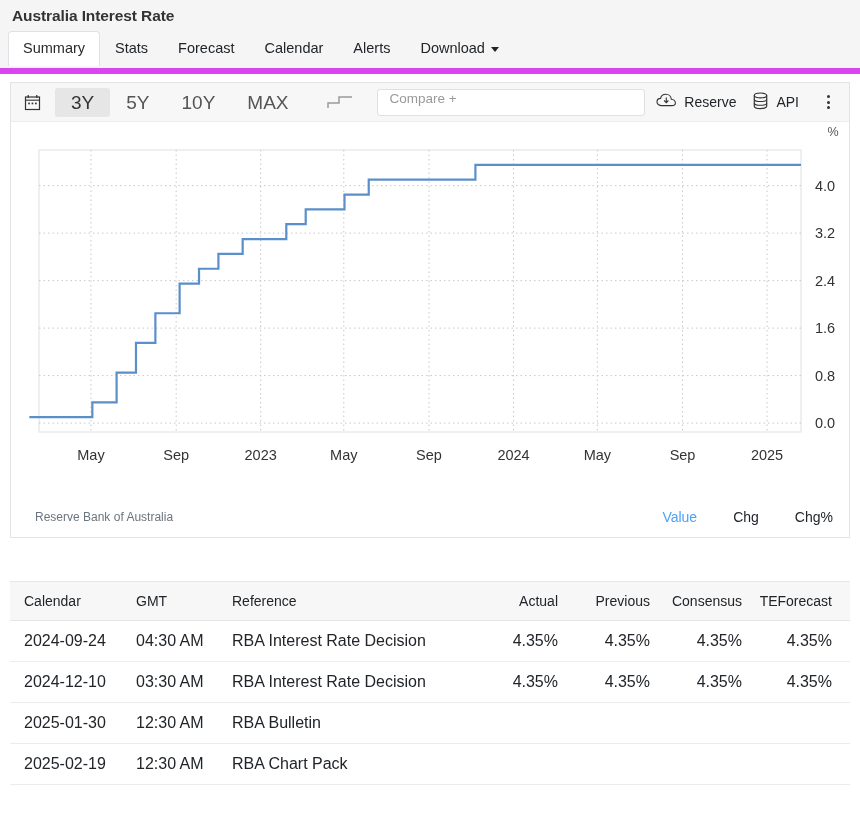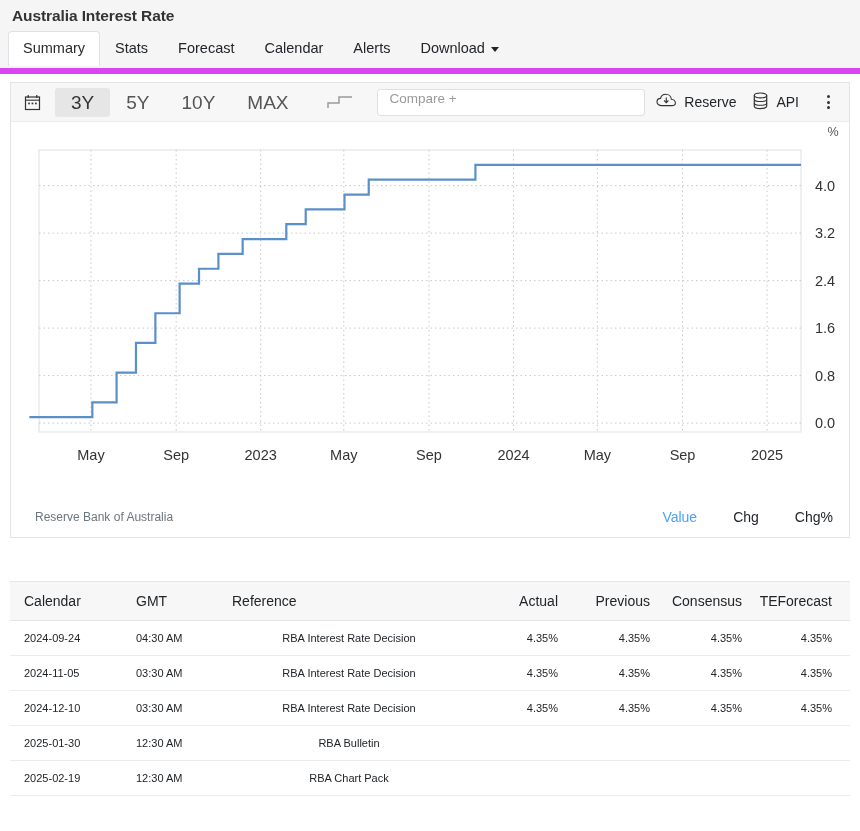--- a/index.html
+++ b/index.html
@@ -168,30 +168,30 @@
     border-bottom: 1px solid #e6e6e6;
     font-size: 14px;
     font-weight: normal;
     color: #212529;
     padding: 11px 8px;
     text-align: left;
     box-sizing: border-box;
   }
   table.cal tbody td {
     border-bottom: 1px solid #ececec;
-    font-size: 11px;
+    font-size: 16px;
     color: #212529;
     padding: 11px 8px;
     box-sizing: border-box;
     margin-top: 48px;
   }
   table.cal th.num, table.cal td.num { text-align: right; }
   .col-cal { width: 118px; padding-left: 14px !important; }
   .col-gmt { width: 96px; }
-  .col-ref { width: auto; text-align: center; }
+  .col-ref { width: auto; }
   .col-n  { width: 92px; }
   .col-n-last { width: 100px; padding-right: 18px !important; }
 </style>
 </head>
 <body>
 
 <div id="page">
 
   <div class="titlebar">
     <h1>Australia Interest Rate</h1>
@@ -346,29 +346,20 @@
           <tr>
             <td class="col-cal">2024-09-24</td>
             <td class="col-gmt">04:30 AM</td>
             <td class="col-ref">RBA Interest Rate Decision</td>
             <td class="col-n num">4.35%</td>
             <td class="col-n num">4.35%</td>
             <td class="col-n num">4.35%</td>
             <td class="col-n-last num">4.35%</td>
           </tr>
           <tr>
-            <td class="col-cal">2024-11-05</td>
-            <td class="col-gmt">03:30 AM</td>
-            <td class="col-ref">RBA Interest Rate Decision</td>
-            <td class="col-n num">4.35%</td>
-            <td class="col-n num">4.35%</td>
-            <td class="col-n num">4.35%</td>
-            <td class="col-n-last num">4.35%</td>
-          </tr>
-          <tr>
             <td class="col-cal">2024-12-10</td>
             <td class="col-gmt">03:30 AM</td>
             <td class="col-ref">RBA Interest Rate Decision</td>
             <td class="col-n num">4.35%</td>
             <td class="col-n num">4.35%</td>
             <td class="col-n num">4.35%</td>
             <td class="col-n-last num">4.35%</td>
           </tr>
           <tr>
             <td class="col-cal">2025-01-30</td>

